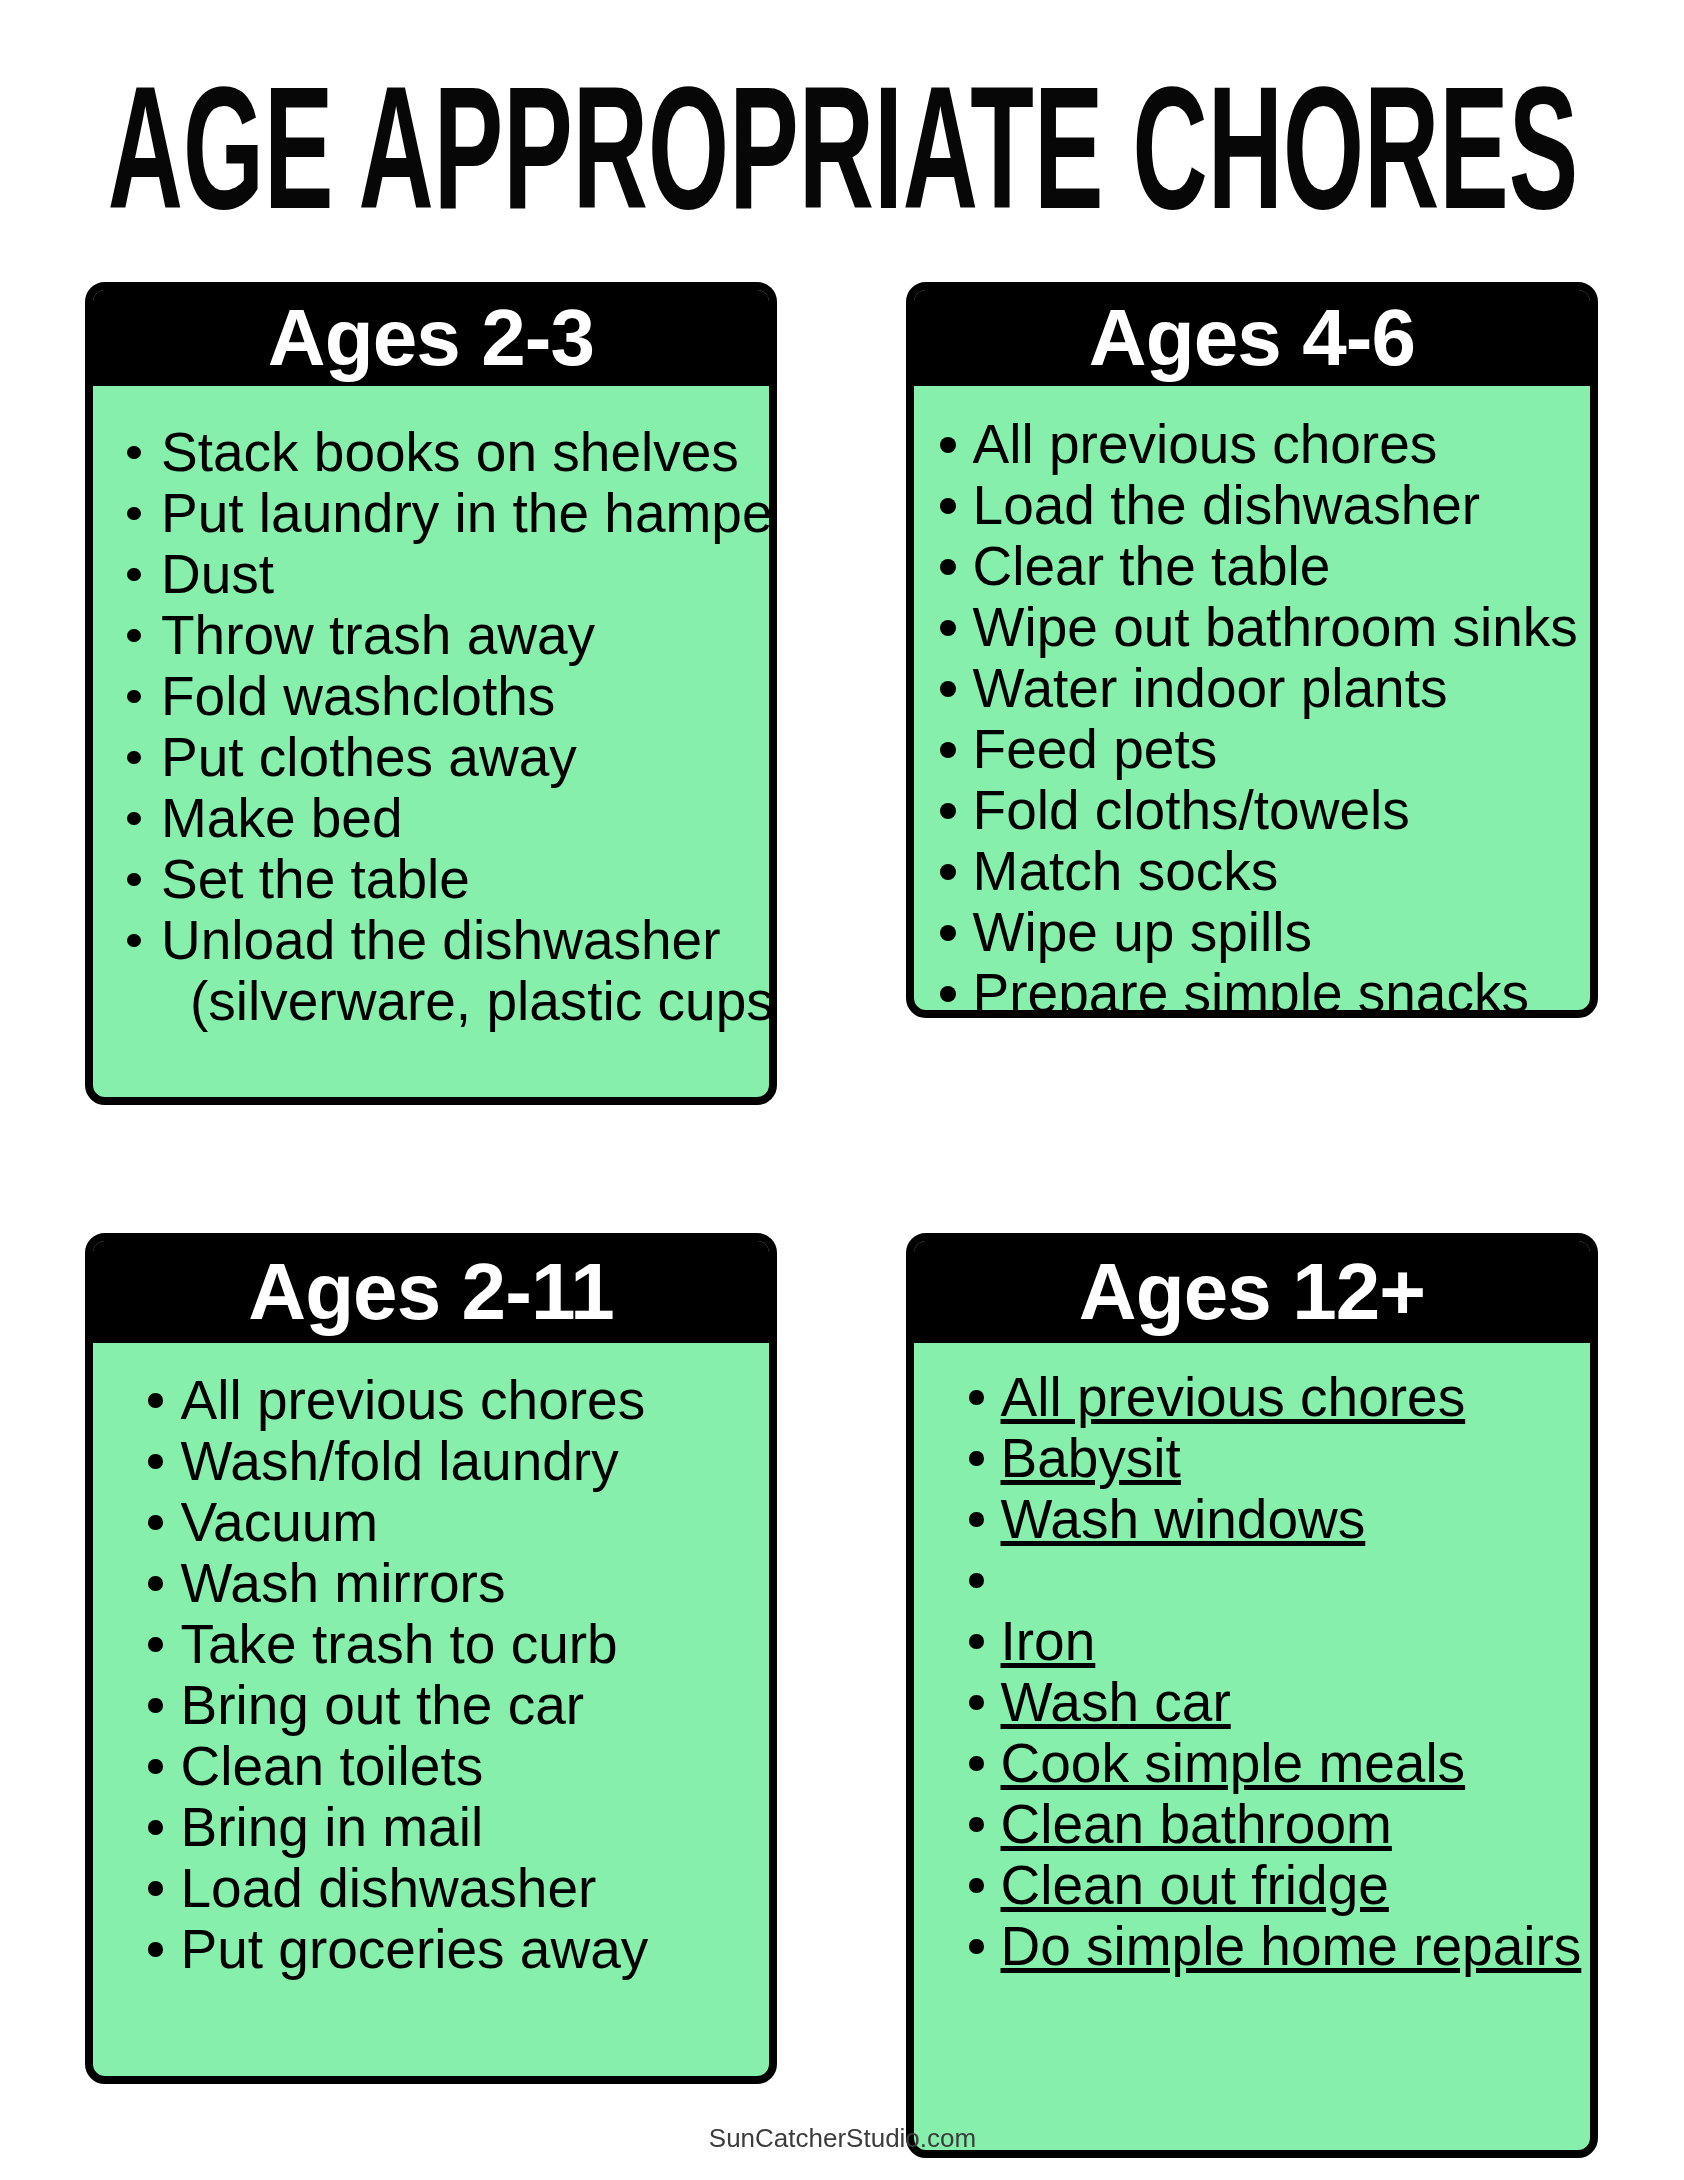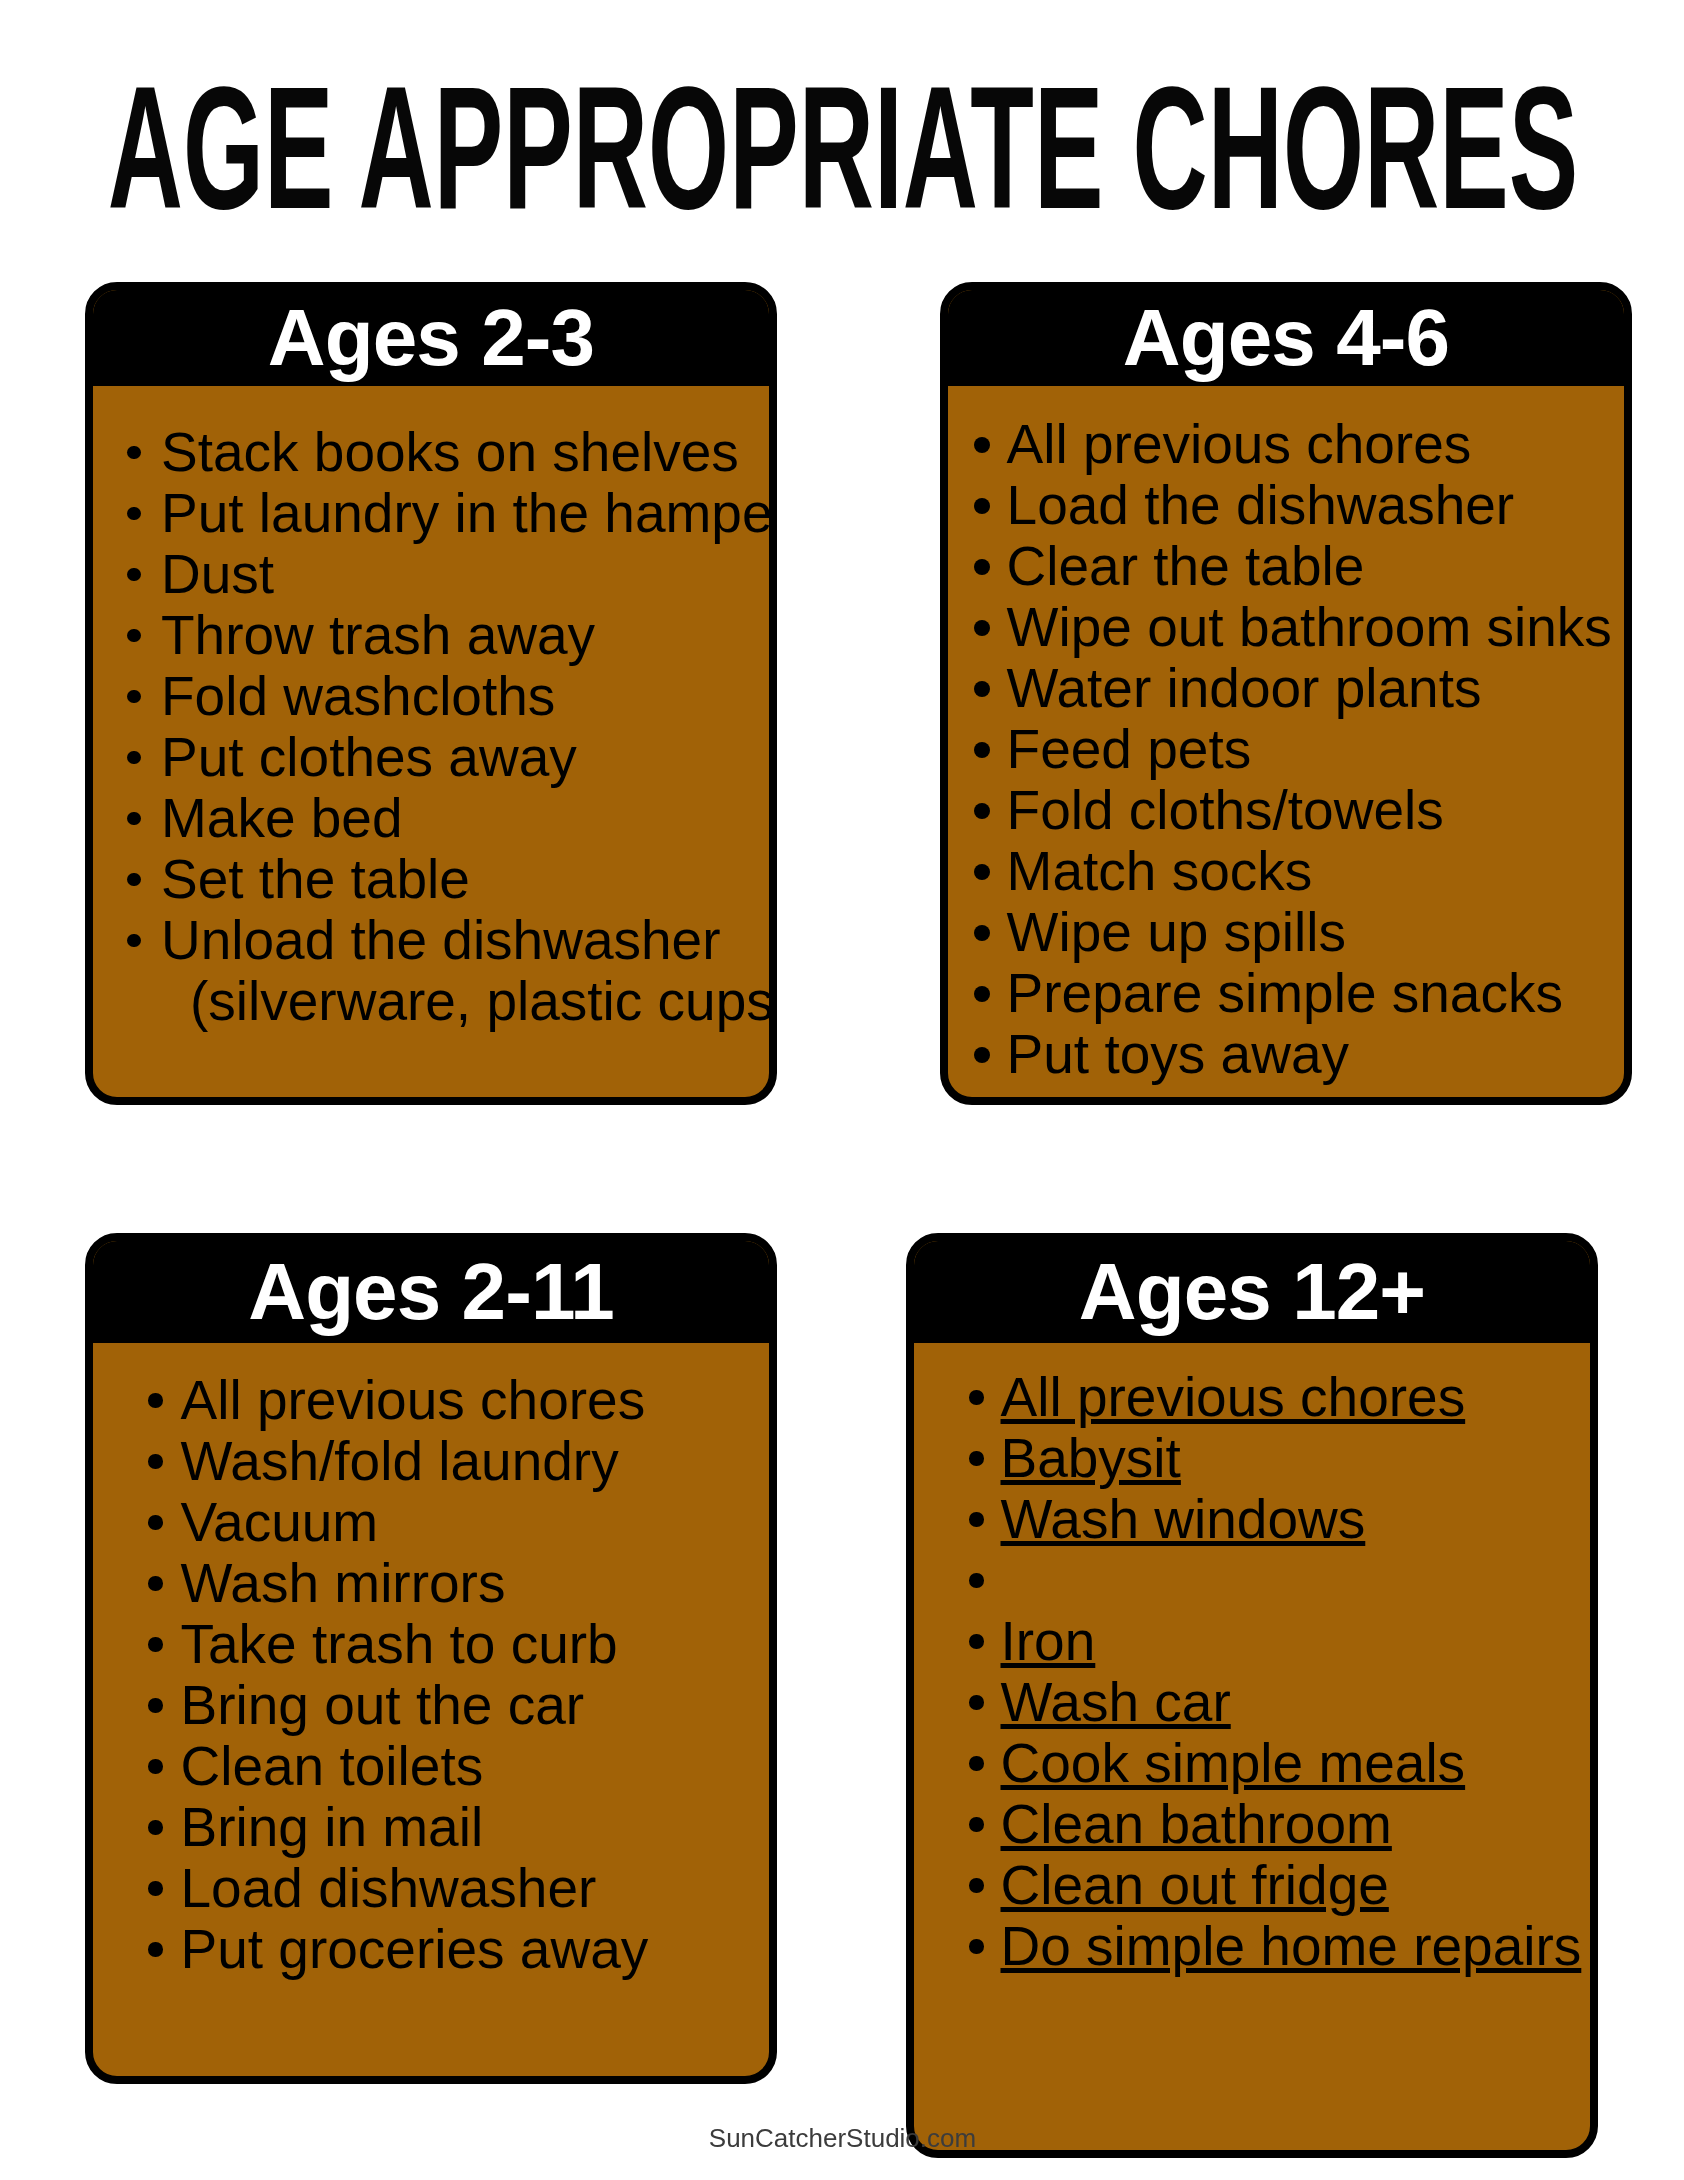--- a/index.html
+++ b/index.html
@@ -26,27 +26,27 @@
     fill: #070707;
     font-family: "Liberation Sans", sans-serif;
     font-weight: bold;
     font-size: 205px;
   }
 
   
   .card {
     position: absolute;
     box-sizing: border-box;
-    background: #a16207;
+    background: #86efac;
     border: 8.5px solid #000;
-    border-radius: 32px;
+    border-radius: 20px;
     overflow: hidden;
   }
   .card.c1 { left: 85px;  top: 282px;  width: 692px; height: 823px; }
-  .card.c2 { left: 906px; top: 282px;  width: 692px; height: 823px; margin-left: 34px; }
+  .card.c2 { left: 906px; top: 282px;  width: 692px; height: 736px; }
   .card.c3 { left: 85px;  top: 1233px; width: 692px; height: 851px; }
   .card.c4 { left: 906px; top: 1233px; width: 692px; height: 925px; text-decoration: underline; }
 
   .card-header {
     background: #000;
     color: #fff;
     font-weight: bold;
     display: flex;
     align-items: center;
     justify-content: center;

